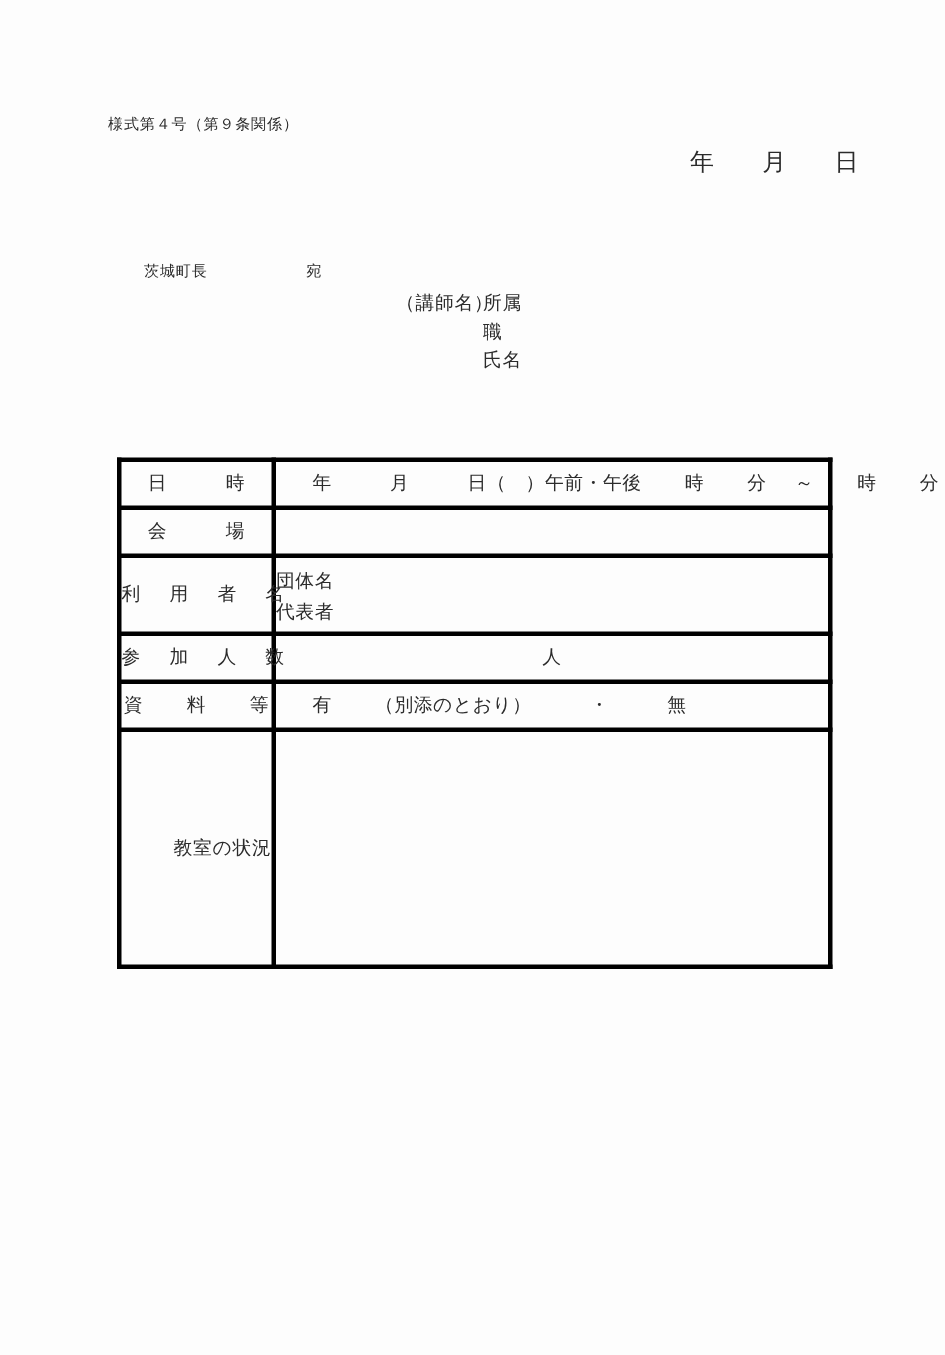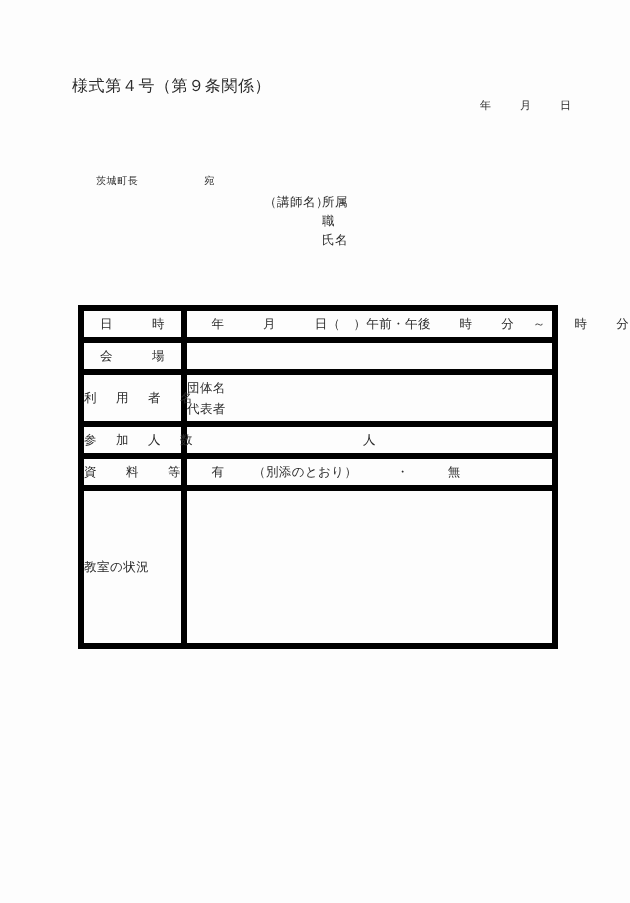--- a/index.html
+++ b/index.html
@@ -20,30 +20,30 @@
   .page {
     position: absolute;
     inset: 0;
   }
 
   
   .form-code {
     position: absolute;
     left: 72px;
     top: 76px;
+    font-size: 10px;
+    letter-spacing: 0.6px;
+    white-space: nowrap;
+  }
+
+  .date-line {
+    position: absolute;
+    left: 460px;
+    top: 98px;
     font-size: 16px;
-    letter-spacing: 0.6px;
-    white-space: nowrap;
-  }
-
-  .date-line {
-    position: absolute;
-    left: 480px;
-    top: 98px;
-    font-size: 11px;
     white-space: nowrap;
   }
   .date-line span { display: inline-block; }
   .date-line .gap { width: 22px; }
 
   .doc-title {
     position: absolute;
     left: 0;
     right: 0;
     top: 136px;
@@ -101,21 +101,21 @@
   .report-table {
     position: absolute;
     left: 78px;
     top: 305px;
     width: 474px;
     border-collapse: collapse;
     table-layout: fixed;
     font-size: 12.5px;
   }
   .report-table td {
-    border: 6px solid #000000;
+    border: 3px solid #000000;
     padding: 0;
     vertical-align: middle;
   }
   .col-label { width: 103px; }
   .col-value { width: 371px; }
 
   .label-cell {
     text-align: center;
     letter-spacing: 0.5px;
     white-space: nowrap;
@@ -140,21 +140,21 @@
 
   .stacked-line { line-height: 21px; white-space: nowrap; }
 
   .inline-gap-sm { display: inline-block; width: 10px; }
   .inline-gap-md { display: inline-block; width: 20px; }
   .inline-gap-lg { display: inline-block; width: 30px; }
 
   .nowrap { white-space: nowrap; }
 
   .tall-label {
-    text-align: left;
+    text-align: right;
     vertical-align: middle;
     letter-spacing: 0.5px;
   }
 </style>
 </head>
 <body>
 
 <div class="page">
 
   <div class="form-code">様式第４号（第９条関係）</div>

